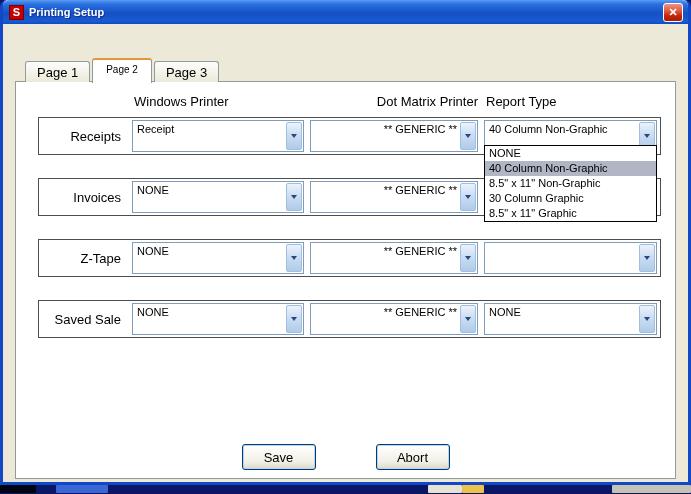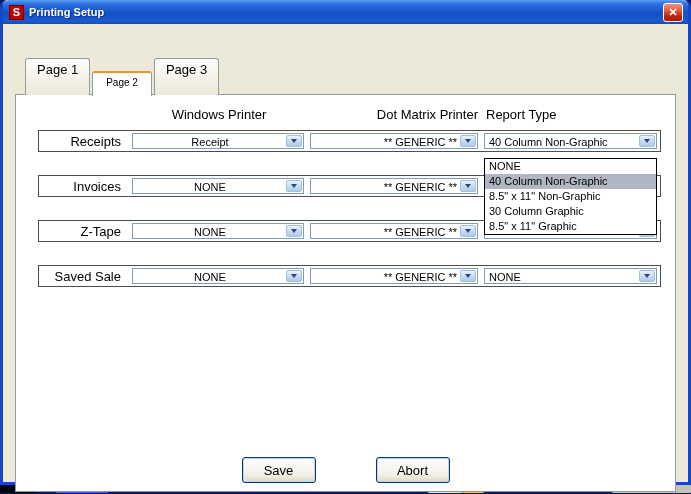--- a/index.html
+++ b/index.html
@@ -47,47 +47,47 @@
     cursor:pointer;
   }
 
   
   .body { position:relative; height:458px; padding:34px 12px 0 12px; }
 
   .tabs { display:flex; align-items:flex-end; padding-left:10px; position:relative; z-index:2; }
   .tab {
     border:1px solid #919b9c; border-bottom:none; border-radius:3px 3px 0 0;
     background:linear-gradient(180deg,#fdfdfb,#ece9d8);
-    font-size:13px; padding:3px 11px 2px; margin-right:2px; height:37px; cursor:pointer;
+    font-size:13px; padding:3px 11px 2px; margin-right:2px; height:21px; cursor:pointer;
   }
   .tab.active {
     background:#fff; height:25px; padding:4px 13px 3px; margin-bottom:-1px;
     border-top:2px solid #e5953b; font-size:10px; z-index:3;
   }
 
   .panel {
     position:relative; margin-top:-1px; height:398px;
     background:#fff; border:1px solid #919b9c;
     padding-top:12px;
   }
 
   
   .hdr-row, .prow { display:flex; align-items:center; gap:6px; margin:0 14px 8px 22px; }
   .prow {
     border:1px solid #4d4d4d; padding:2px 3px; margin-bottom:23px; background:#fff;
   }
   .hdr-row { padding:0 4px; margin-bottom:8px; }
   .lbl { width:84px; text-align:right; padding-right:5px; font-size:13px; flex:0 0 auto; }
-  .c1 { width:172px; flex:0 0 auto;text-align:center; }
+  .c1 { width:172px; flex:0 0 auto; }
   .c2 { width:168px; flex:0 0 auto;text-align:right; }
   .c3 { flex:1 1 auto; }
   .hdr { font-size:13px; color:#000; padding-left:2px; }
 
   .combo {
-    position:relative; height:16px; border:1px solid #7f9db9; background:#fff;
+    position:relative; height:32px; border:1px solid #7f9db9; background:#fff;
     font-size:11px; padding:2px 20px 0 4px; white-space:nowrap; overflow:hidden; cursor:default;
   }
   .combo-btn {
     position:absolute; top:1px; right:1px; bottom:1px; width:16px;
     background:linear-gradient(180deg,#ecf3fb 0%, #cbddf3 45%, #b0cbe8 100%);
     border:1px solid #9ebee4; border-radius:2px;
     display:flex; align-items:center; justify-content:center; cursor:pointer;
   }
   .arr { width:0; height:0; border-left:3px solid transparent; border-right:3px solid transparent; border-top:4px solid #27477f; }
 

